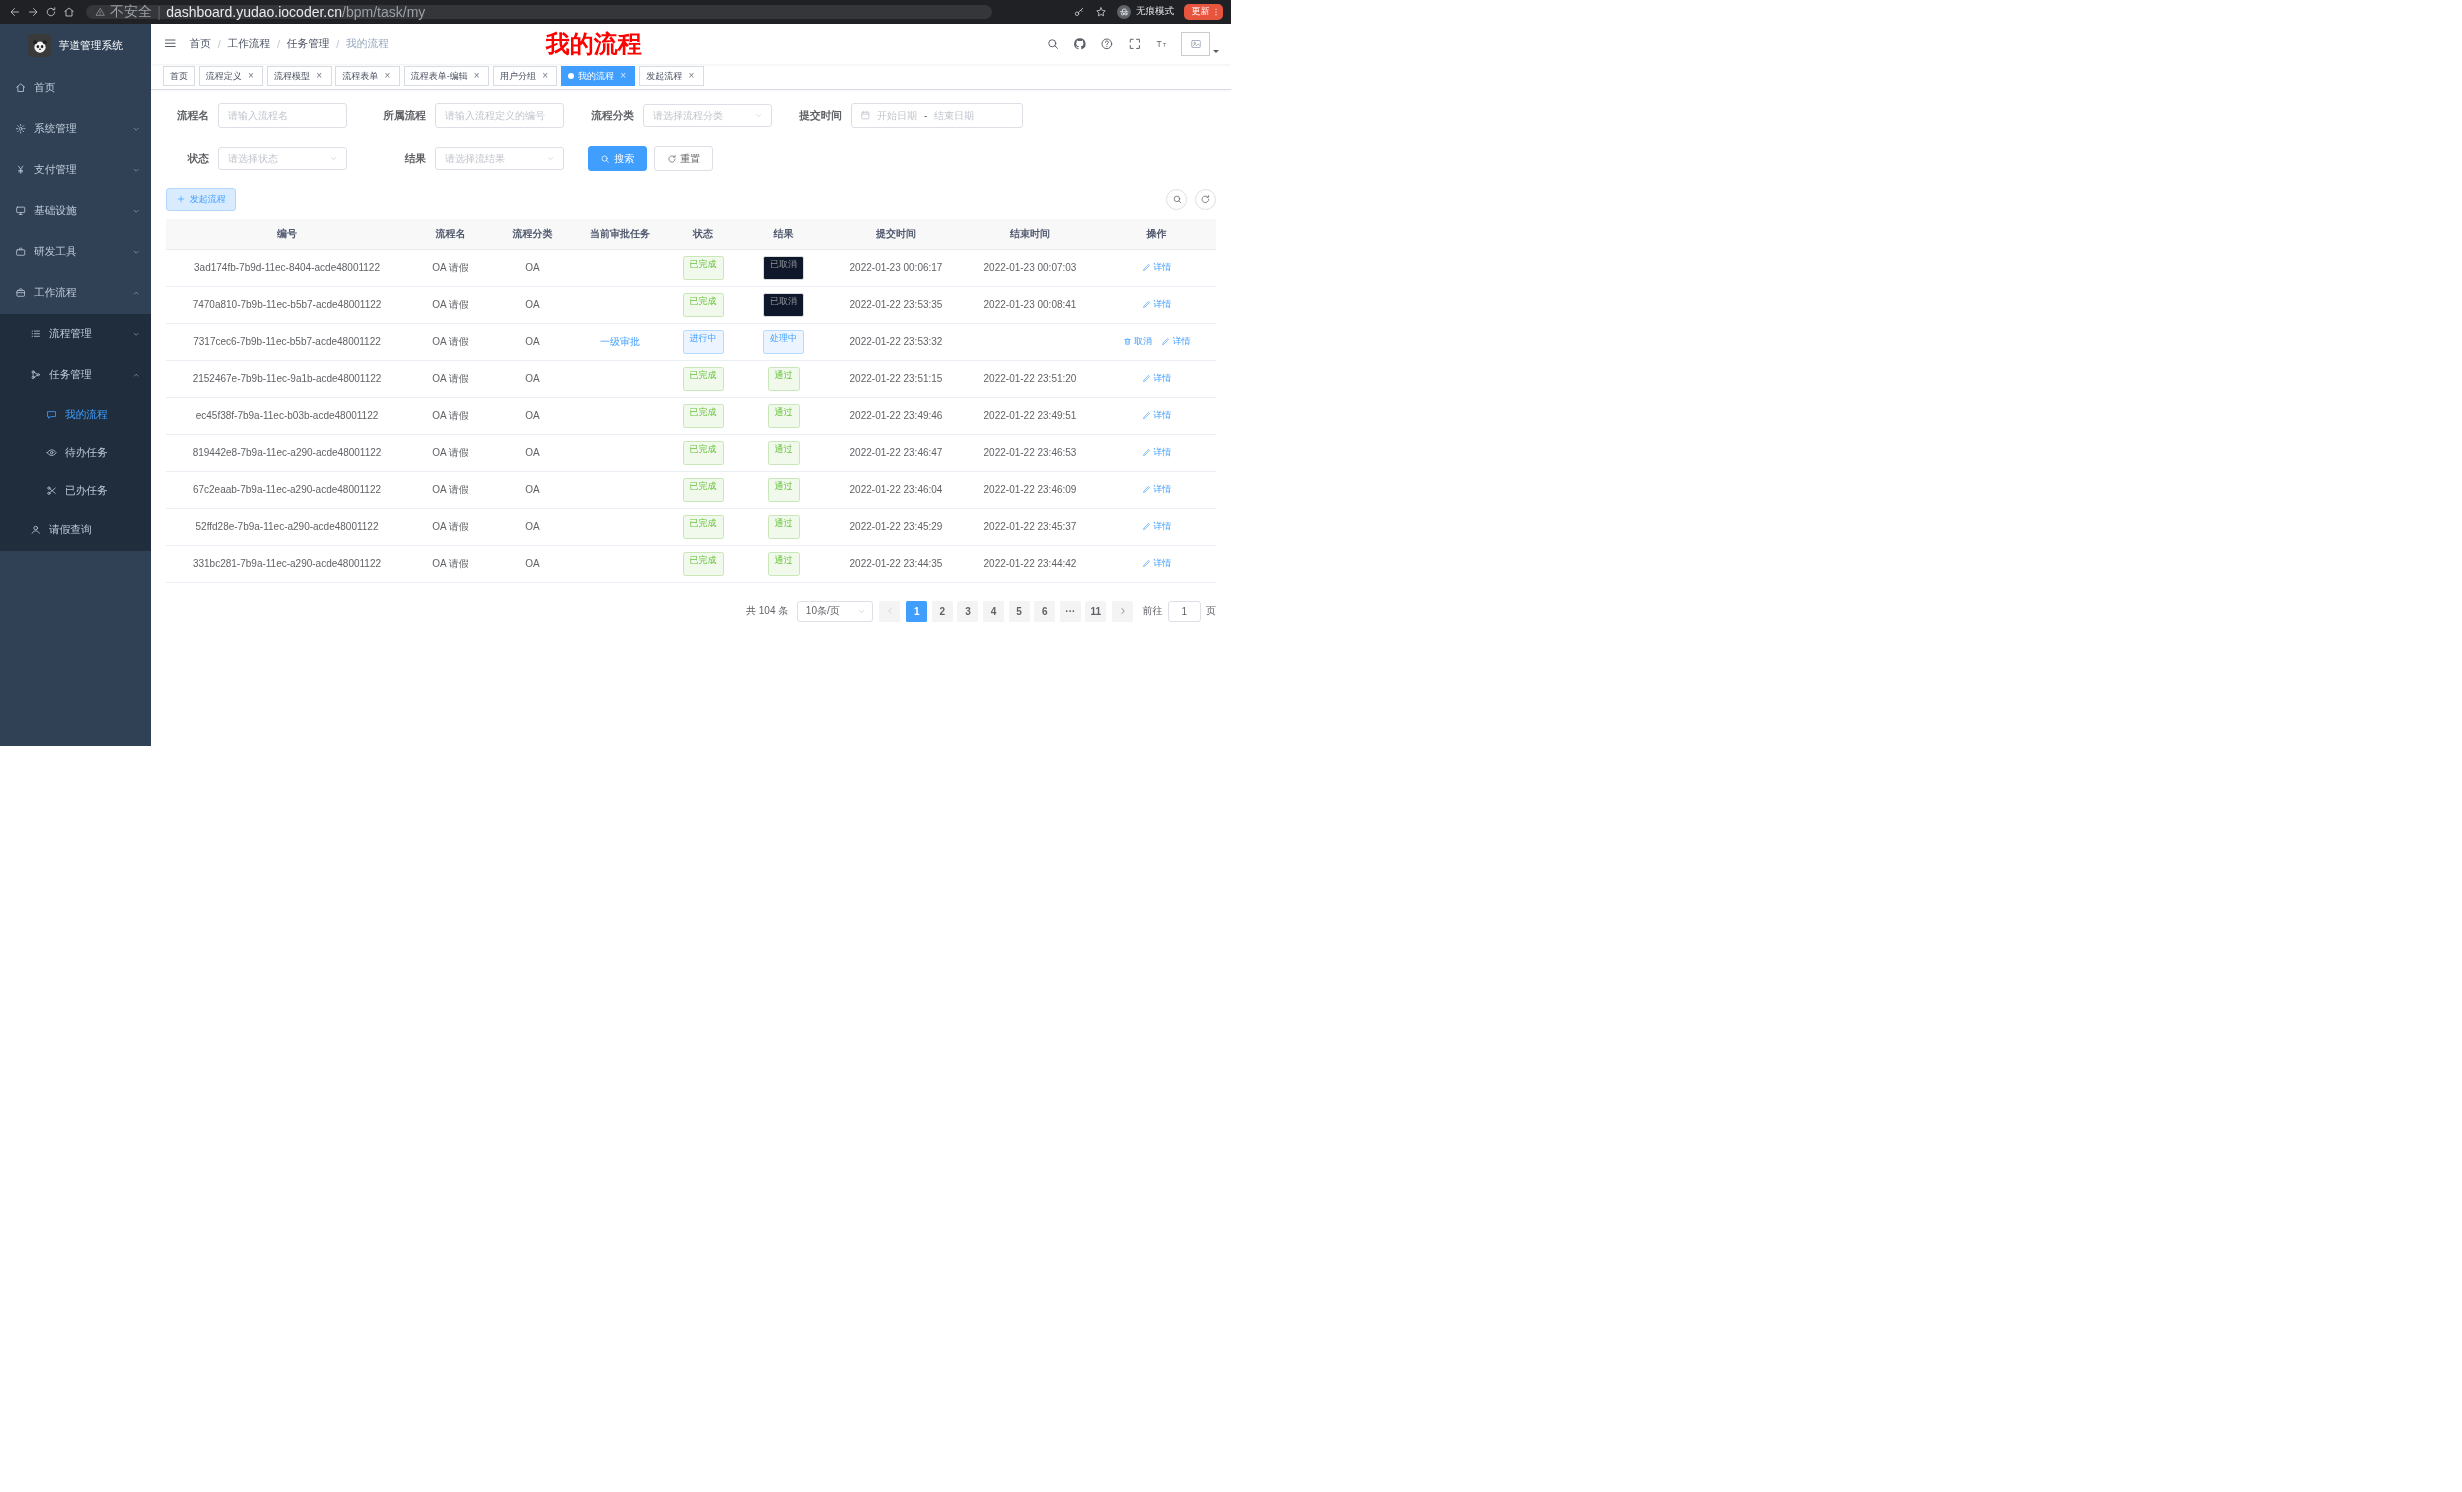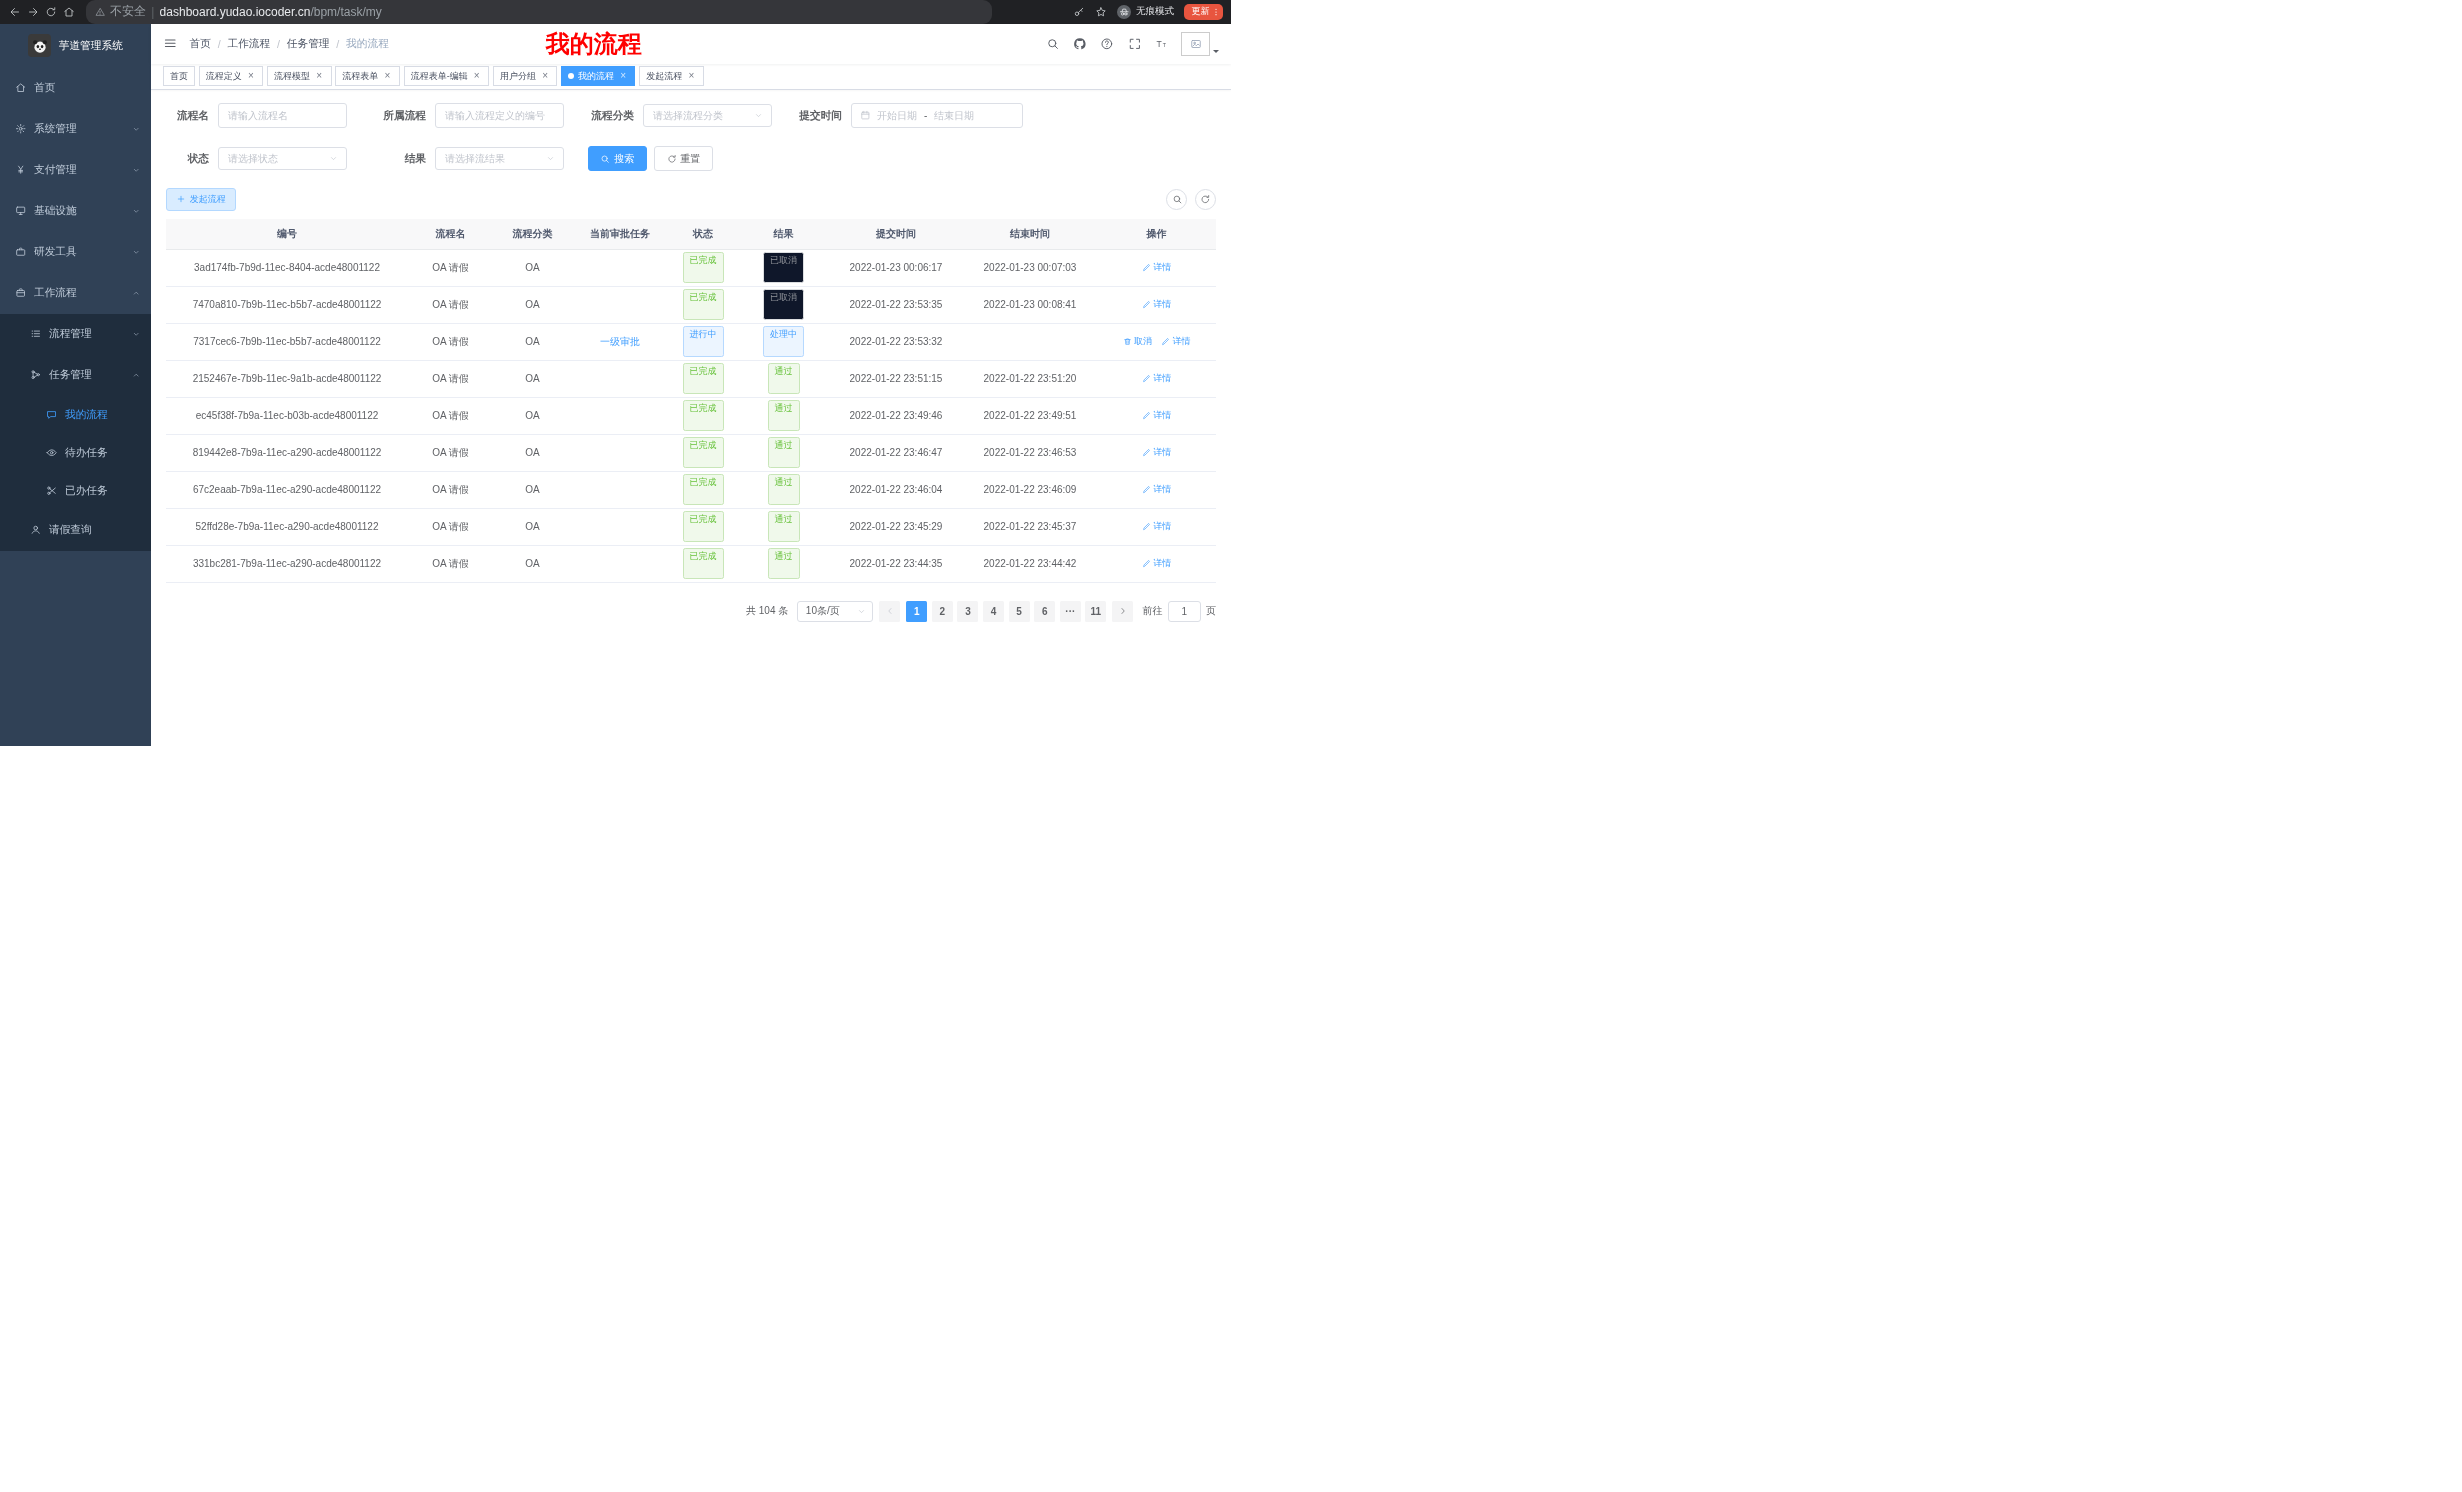--- a/index.html
+++ b/index.html
@@ -6,21 +6,21 @@
   html,body{width:1231px;height:746px}
   body{font-family:"Liberation Sans","DejaVu Sans",sans-serif;font-size:10.7px;color:#333;background:#fff;overflow:hidden}
   button,input{font-family:inherit}
   .icn{display:inline-block;vertical-align:middle;flex:none;fill:none;stroke:currentColor;stroke-width:1.7;stroke-linecap:round;stroke-linejoin:round;width:12px;height:12px}
 
   
   .browser{height:23.6px;background:#202124;display:flex;align-items:center;padding:0 7.6px;gap:3px;color:#c8cbce}
   .br-nav{display:flex;align-items:center;gap:3px}
   .br-btn,.hdr-btn{background:none;border:none;color:inherit;cursor:pointer;display:flex;align-items:center;padding:1.5px}
   .icn.nav-ic{width:12px;height:12px}
-  .addr{flex:1;max-width:906px;height:24px;background:#35363a;border-radius:9px;display:flex;align-items:center;gap:5.3px;padding:0 9px;margin:0 6px;font-size:12px;color:#9aa0a6;cursor:text}
+  .addr{flex:1;max-width:906px;height:14px;background:#35363a;border-radius:9px;display:flex;align-items:center;gap:5.3px;padding:0 9px;margin:0 6px;font-size:14px;color:#9aa0a6;cursor:text}
   .icn.warn{width:10px;height:10px;color:#9aa0a6}
   .addr .sep{color:#5f6368}
   .host{color:#e8eaed}
   .path{color:#9aa0a6}
   .br-right{display:flex;align-items:center;gap:10px;margin-left:auto}
   .icn.br-ic{width:12px;height:12px;color:#c8cbce}
   .incog{display:flex;align-items:center;gap:4.6px;color:#e8eaed;font-size:9.5px}
   .icn.incog-ic{width:14.5px;height:14.5px;background:#5f6368;border-radius:50%;padding:1.5px;color:#e8eaed}
   .update-pill{background:var(--update-pill,#e8553f);color:#fff;font-size:9px;height:16px;border:none;border-radius:5px;display:flex;align-items:center;gap:1.5px;padding:0 2.3px 0 7.6px;cursor:pointer}
   .update-pill .icn{width:10px;height:10px}
@@ -84,21 +84,21 @@
   .toolbar{display:flex;align-items:center;justify-content:space-between;margin:0 0 8.4px}
   .tool-icons{display:flex;gap:7.6px}
   .circle-btn{width:21px;height:21px;border-radius:50%;border:0.8px solid #dcdfe6;background:#fff;color:#606266;display:flex;align-items:center;justify-content:center;cursor:pointer}
   .circle-btn .icn{width:10.7px;height:10.7px}
 
   
   table{width:100%;border-collapse:collapse;table-layout:fixed}
   thead th{background:#f8f8f9;color:#515a6e;font-weight:700;font-size:10px;height:30px;text-align:center;border-bottom:0.8px solid #e8eaec;padding:0 3px;white-space:nowrap}
   tbody td{height:37px;text-align:center;font-size:10px;color:#606266;border-bottom:0.8px solid #ebeef5;padding:0 3px;white-space:nowrap;overflow:hidden;text-overflow:ellipsis}
   .task-link{color:var(--primary,#409eff);cursor:pointer;text-decoration:none}
-  .tag{display:inline-block;height:31px;line-height:15px;padding:0 6px;border:0.8px solid transparent;border-radius:2.3px;font-size:9px}
+  .tag{display:inline-block;height:24px;line-height:15px;padding:0 6px;border:0.8px solid transparent;border-radius:2.3px;font-size:9px}
   .t-success{color:var(--success,#67c23a);background:#f0f9eb;border-color:#c8e6b8}
   .t-info{color:#909399;background:#0f172a;border-color:#dcdee0}
   .t-primary{color:var(--primary,#409eff);background:#ecf5ff;border-color:#b6d9ff}
   .t-danger{color:var(--danger,#f56c6c);background:#fef0f0;border-color:#fbc4c4}
   .act{color:var(--primary,#409eff);font-size:9px;display:inline-flex;align-items:center;gap:2.3px;margin:0 4.6px;cursor:pointer;text-decoration:none}
   .act .icn{width:9px;height:9px}
 
   
   .pagination{display:flex;align-items:center;justify-content:flex-end;gap:6px;margin-top:18px;font-size:10px;color:#606266}
   .pg-total{margin-right:3px}

